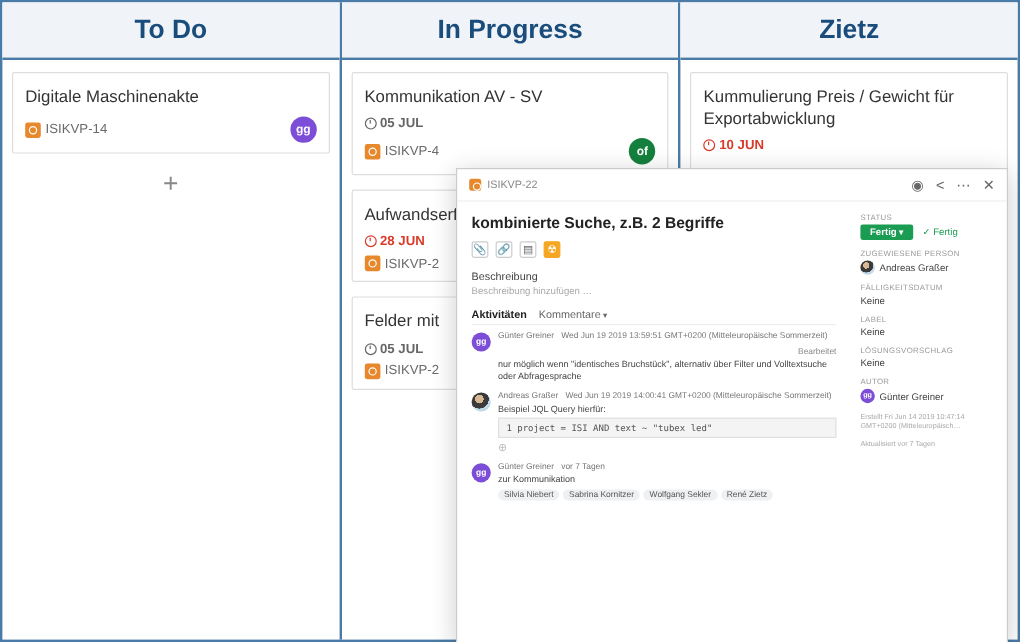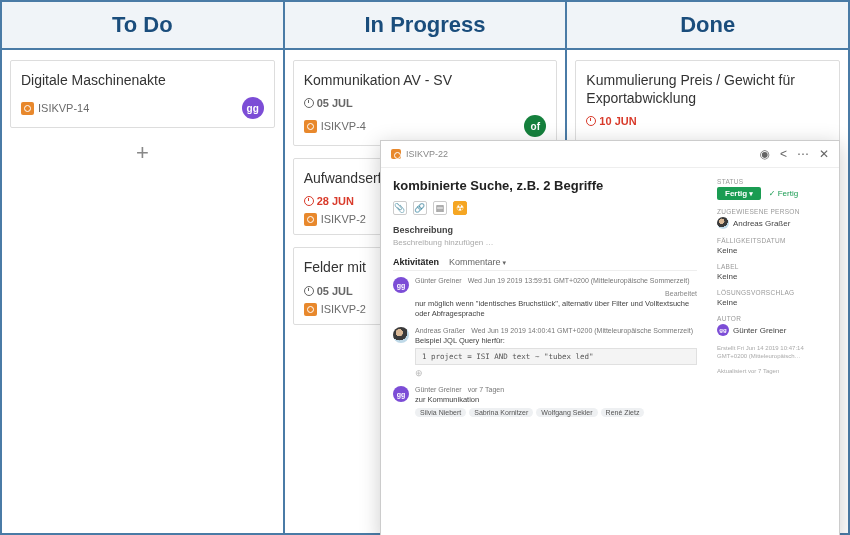--- a/index.html
+++ b/index.html
@@ -9,41 +9,41 @@
 .col:last-child{border-right:none}
 .col-head{background:#f0f4f8;border-bottom:2px solid #4a7ba6;padding:10px 0;text-align:center;font-size:22px;font-weight:bold;color:#1a4d7c}
 .col-body{flex:1;padding:10px 8px;overflow:hidden}
 .card{background:#fff;border:1px solid #ddd;border-radius:2px;padding:10px 10px 8px;margin-bottom:12px;position:relative}
 .card-title{font-size:14px;color:#333;margin-bottom:8px;line-height:1.3}
 .card-date{font-size:11px;color:#666;display:flex;align-items:center;gap:3px;font-weight:bold;margin-bottom:6px}
 .card-date.overdue{color:#d93b2b}
 .clock{width:10px;height:10px;border:1.3px solid currentColor;border-radius:50%;position:relative;display:inline-block}
 .clock::after{content:"";position:absolute;left:3px;top:1px;width:1px;height:3px;background:currentColor}
 .card-foot{display:flex;align-items:center;justify-content:space-between}
-.key{display:flex;align-items:flex-start;gap:4px;font-size:11px;color:#6b6b6b}
+.key{display:flex;align-items:center;gap:4px;font-size:11px;color:#6b6b6b}
 .key-icon{width:13px;height:13px;background:#e8882c;border-radius:2px;position:relative}
 .key-icon::after{content:"";position:absolute;left:3px;top:3px;width:5px;height:5px;border:1.5px solid #fff;border-radius:50%}
 .avatar{width:22px;height:22px;border-radius:50%;display:flex;align-items:center;justify-content:center;font-size:10px;font-weight:bold;color:#fff}
 .av-gg{background:#7c4dd6}
 .av-photo{background:radial-gradient(circle at 40% 35%,#d9b896 25%,#3a3a3a 26% 55%,#bfd9e8 56%)}
 .av-of{background:#15803d}
 .add{text-align:center;color:#888;font-size:22px;margin-top:8px;cursor:pointer}
 
 .modal{position:absolute;left:380px;top:140px;width:460px;height:400px;background:#fff;border:1px solid #ccc;box-shadow:0 4px 20px rgba(0,0,0,.2);display:flex;flex-direction:column;font-size:9px;color:#333}
 .m-head{display:flex;align-items:center;justify-content:space-between;padding:6px 10px;border-bottom:1px solid #eee}
 .m-head-l{display:flex;align-items:center;gap:5px;color:#888;font-size:9px}
 .m-head-r{display:flex;gap:10px;color:#666;font-size:12px}
 .m-body{flex:1;display:flex;overflow:hidden}
 .m-main{flex:1;padding:10px 12px;overflow:hidden}
 .m-side{width:130px;padding:10px 8px;font-size:8px;color:#666}
 .m-title{font-size:13px;font-weight:bold;color:#222;margin-bottom:8px}
 .m-icons{display:flex;gap:6px;margin-bottom:10px;color:#666}
 .m-icons span{width:14px;height:14px;display:flex;align-items:center;justify-content:center;border:1px solid #ccc;border-radius:2px;font-size:9px}
 .m-icons .hl{background:#f5a623;border-color:#f5a623;color:#fff}
-.m-sec{font-size:9px;font-weight:bold;color:#444;margin-bottom:3px}
+.m-sec{font-size:9px;font-weight:normal;color:#444;margin-bottom:3px}
 .m-ph{font-size:8px;color:#aaa;margin-bottom:10px}
 .m-tabs{display:flex;gap:10px;font-size:9px;margin-bottom:6px;border-bottom:1px solid #eee;padding-bottom:3px}
 .m-tabs .active{font-weight:bold;color:#222}
 .m-tabs .sub{color:#666}
 .comment{display:flex;gap:6px;margin-bottom:8px;font-size:8px}
 .c-av{width:16px;height:16px;border-radius:50%;flex-shrink:0;display:flex;align-items:center;justify-content:center;font-size:7px;font-weight:bold;color:#fff}
 .c-body{flex:1}
 .c-meta{color:#777;font-size:7px;margin-bottom:2px;display:flex;gap:6px;flex-wrap:wrap}
 .c-text{color:#444;font-size:7.5px;line-height:1.3}
 .c-edit{color:#888;font-size:7px;margin-left:auto}
@@ -119,21 +119,21 @@
           <div class="key">
               <span class="key-icon"></span>
               <span>ISIKVP-2</span>
             </div>
         </div>
       </div>
     </div>
   </div>
 
   <div class="col">
-    <div class="col-head">Done</div>
+    <div class="col-head">Zietz</div>
     <div class="col-body">
       <div class="card">
         <div class="card-title">Kummulierung Preis / Gewicht für Exportabwicklung</div>
         <div class="card-date overdue">
             <span class="clock"></span>
             <span>10 JUN</span>
           </div>
       </div>
       <div style="height:310px"></div>
       <div class="card" style="margin-bottom:0">

